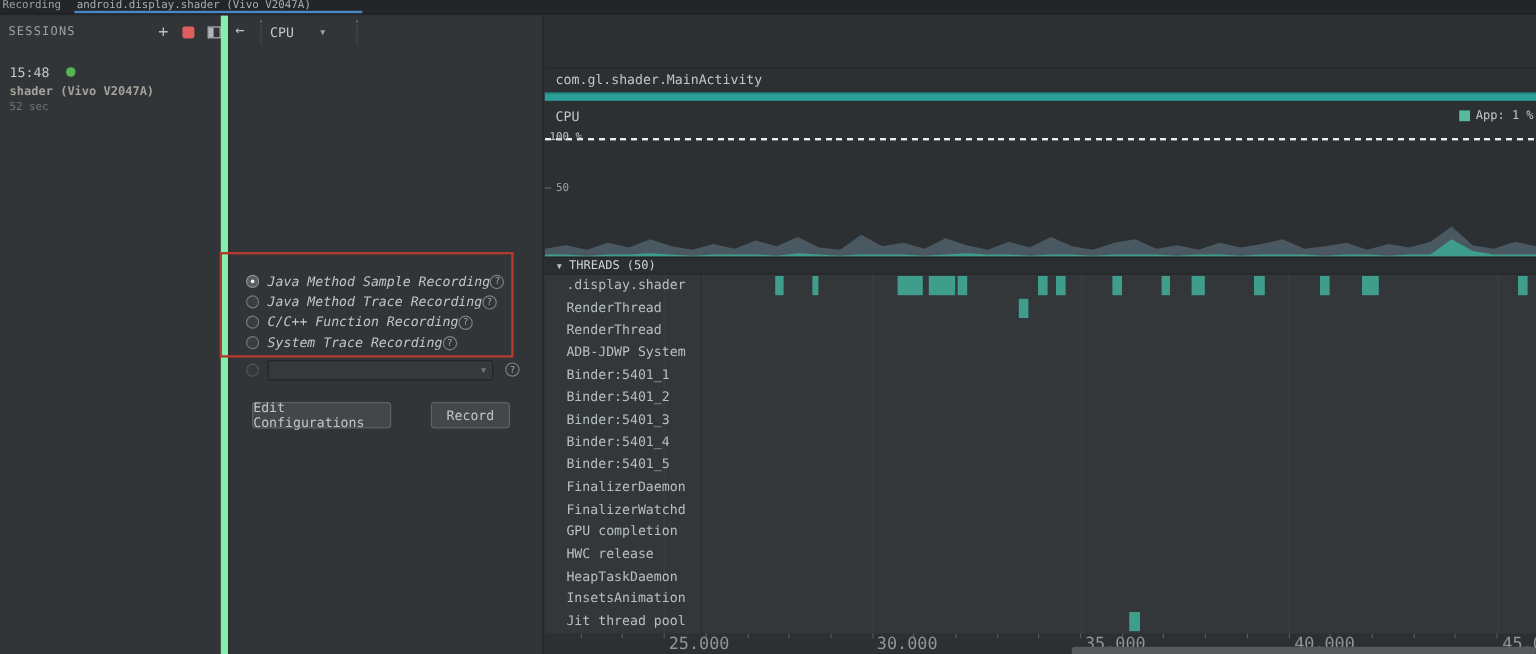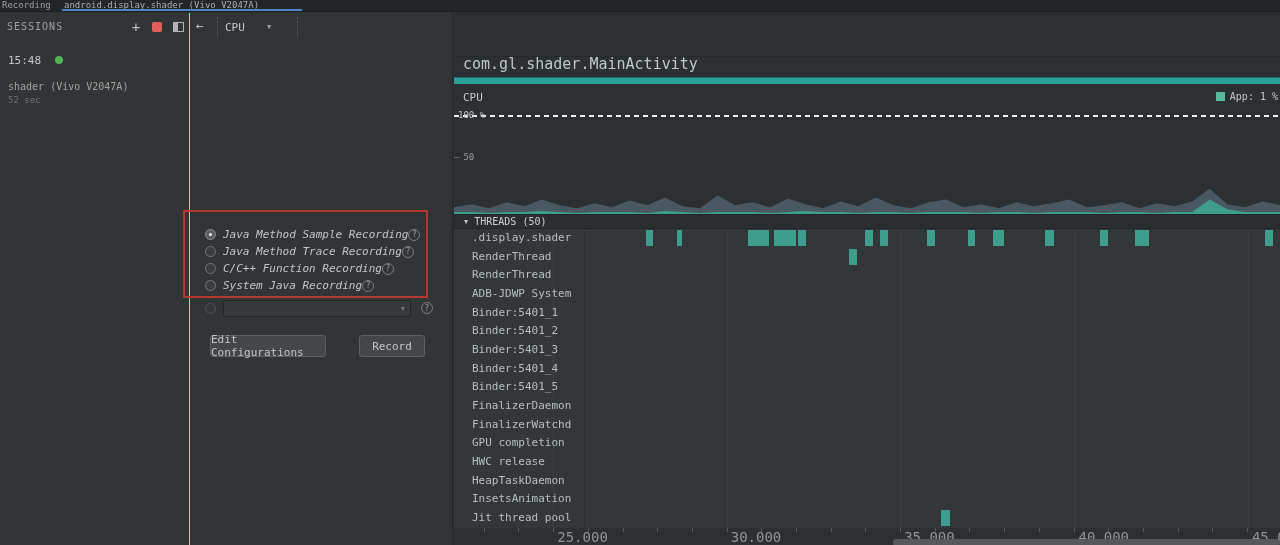--- a/index.html
+++ b/index.html
@@ -6,38 +6,38 @@
   html,body { width:1280px; height:545px; overflow:hidden; }
   body { background:#2d3032; font-family:"DejaVu Sans Mono", monospace; position:relative; }
 
   
   .topbar { position:absolute; left:0; top:0; width:1280px; height:12px; background:#232527; border-bottom:1px solid #1d1f21; }
   .topbar .win-tab { position:absolute; left:2px; top:0px; font-size:9px; color:#9aa1a6; }
   .topbar .sess-tab { position:absolute; left:64px; top:0px; font-size:9px; color:#a8afb4; }
   .topbar .tab-underline { position:absolute; left:62px; bottom:0; width:240px; height:2px; background:#4a86c8; }
 
   
-  .sessions-panel { position:absolute; left:0; top:13px; width:190px; height:532px; background:#313538; border-right:1px solid #86efac; }
+  .sessions-panel { position:absolute; left:0; top:13px; width:190px; height:532px; background:#313538; border-right:6px solid #86efac; }
   .options-panel  { position:absolute; left:191px; top:13px; width:262px; height:532px; background:#313538; border-right:1px solid #232527; }
   .profiler-panel { position:absolute; left:454px; top:13px; width:826px; height:532px; background:#2d3032; }
 
   
   .sessions-header { position:relative; height:28px; }
   .sessions-title { position:absolute; left:7px; top:8px; font-size:10px; letter-spacing:1px; color:#9aa1a6; }
   .tb-icon { position:absolute; top:6px; width:16px; height:16px; display:flex; align-items:center; justify-content:center; cursor:pointer; }
   .icon-plus { left:128px; color:#b9bfc3; font-size:14px; }
   .icon-stop { left:149px; }
   .icon-stop .sq { width:10px; height:10px; background:#e05e5e; border-radius:2px; }
   .icon-panel { left:170px; }
   .icon-panel .pnl { width:11px; height:10px; border:1px solid #aeb4b8; position:relative; }
   .icon-panel .pnl::before { content:""; position:absolute; left:0; top:0; width:4px; height:8px; background:#aeb4b8; }
   .session-item { padding:8px 8px 0 8px; cursor:pointer; }
   .session-time { font-size:11px; color:#c2c8cb; }
   .session-dot { display:inline-block; width:8px; height:8px; border-radius:50%; background:#54b257; margin-left:4px; vertical-align:middle; }
-  .session-name { font-size:10px; color:#a4a29b; margin-top:13px; }
+  .session-name { font-size:10px; color:#a4a29b; margin-top:3px;font-weight:bold; }
   .session-dur { font-size:9px; color:#6e7478; margin-top:3px; }
 
   
   .opt-toolbar { position:relative; height:28px; }
   .icon-back { position:absolute; left:5px; top:5px; font-size:13px; color:#b9bfc3; cursor:pointer; }
   .tb-sep { position:absolute; top:4px; height:20px; border-left:1px dotted #54585b; }
   .sep1 { left:26px; } .sep2 { left:106px; }
   .cpu-select { position:absolute; left:34px; top:4px; width:66px; height:20px; display:flex; align-items:center; cursor:pointer; }
   .cpu-select .val { font-size:11px; color:#c2c8cb; }
   .cpu-select .arr { margin-left:22px; font-size:7px; color:#9aa1a6; }
@@ -57,21 +57,21 @@
   .btn-row { position:absolute; left:0; top:322px; width:262px; }
   .btn { position:absolute; height:22px; background:#43474a; border:1px solid #5c6165; border-radius:3px; color:#c0c6c9; font-size:11px; font-family:"DejaVu Sans Mono",monospace; display:flex; align-items:center; justify-content:center; cursor:pointer; }
   .btn-edit { left:19px; width:116px; }
   .btn-record { left:168px; width:66px; }
 
   
   .red-box { position:absolute; left:183px; top:210px; width:245px; height:88px; border:2px solid #b23a2e; z-index:6; pointer-events:none; }
 
   
   .activity-row { position:absolute; left:0; top:43px; width:826px; height:21px; border-top:1px solid #272a2c; }
-  .activity-label { position:absolute; left:9px; bottom:4px; font-size:15px; color:#bcc9c4; }
+  .activity-label { position:absolute; left:9px; bottom:4px; font-size:11px; color:#bcc9c4; }
   .activity-bar { position:absolute; left:0; top:64px; width:826px; height:7px; background:#2aa198; border-top:1px solid #1b6e68; }
   .cpu-row { position:absolute; left:0; top:71px; width:826px; height:24px; }
   .cpu-label { position:absolute; left:9px; top:7px; font-size:11px; color:#c2c8cb; }
   .legend { position:absolute; right:2px; top:7px; display:flex; align-items:center; }
   .legend .sw { width:9px; height:9px; background:#57ba9f; margin-right:5px; }
   .legend .txt { font-size:10px; color:#c2c8cb; white-space:nowrap; }
 
   .chart { position:absolute; left:0; top:95px; width:826px; height:106px; }
   .dash-100 { position:absolute; left:0; top:7px; width:826px; height:2px;
     background:repeating-linear-gradient(90deg,#eceeee 0 5px, transparent 5px 9px); }
@@ -149,21 +149,21 @@
         <span class="rec-label">Java Method Trace Recording</span>
         <span class="help">?</span>
       </div>
       <div class="rec-row">
         <span class="radio"></span>
         <span class="rec-label">C/C++ Function Recording</span>
         <span class="help">?</span>
       </div>
       <div class="rec-row">
         <span class="radio"></span>
-        <span class="rec-label">System Java Recording</span>
+        <span class="rec-label">System Trace Recording</span>
         <span class="help">?</span>
       </div>
     </div>
 
   <div class="combo-row">
     <span class="radio dim"></span>
     <span class="combo">
       <span class="arr">▼</span>
     </span>
     <span class="help">?</span>

